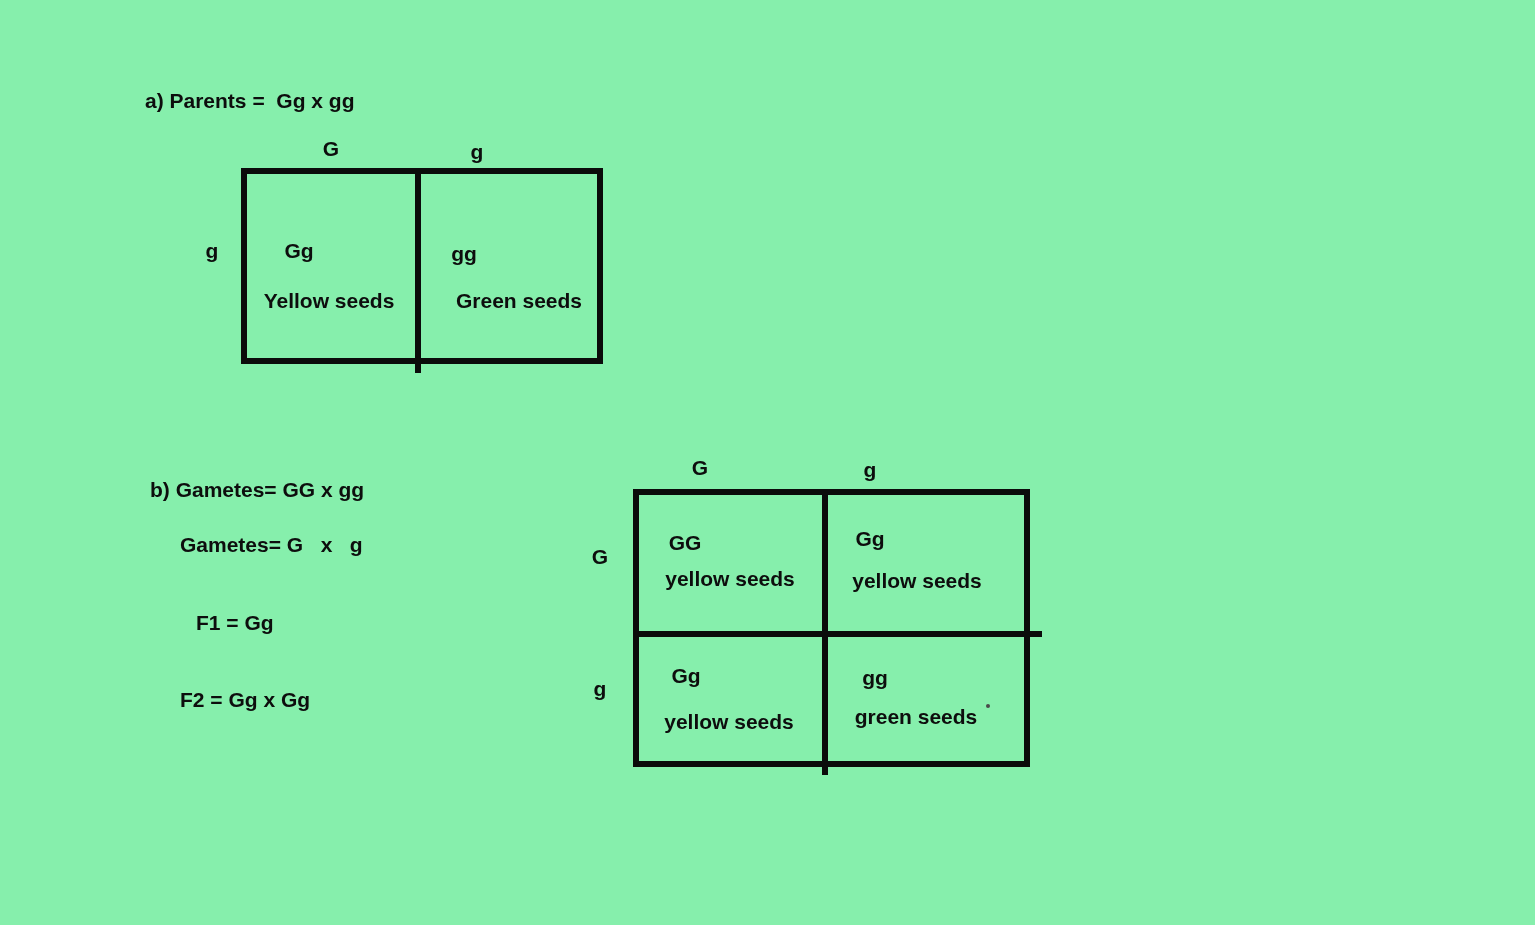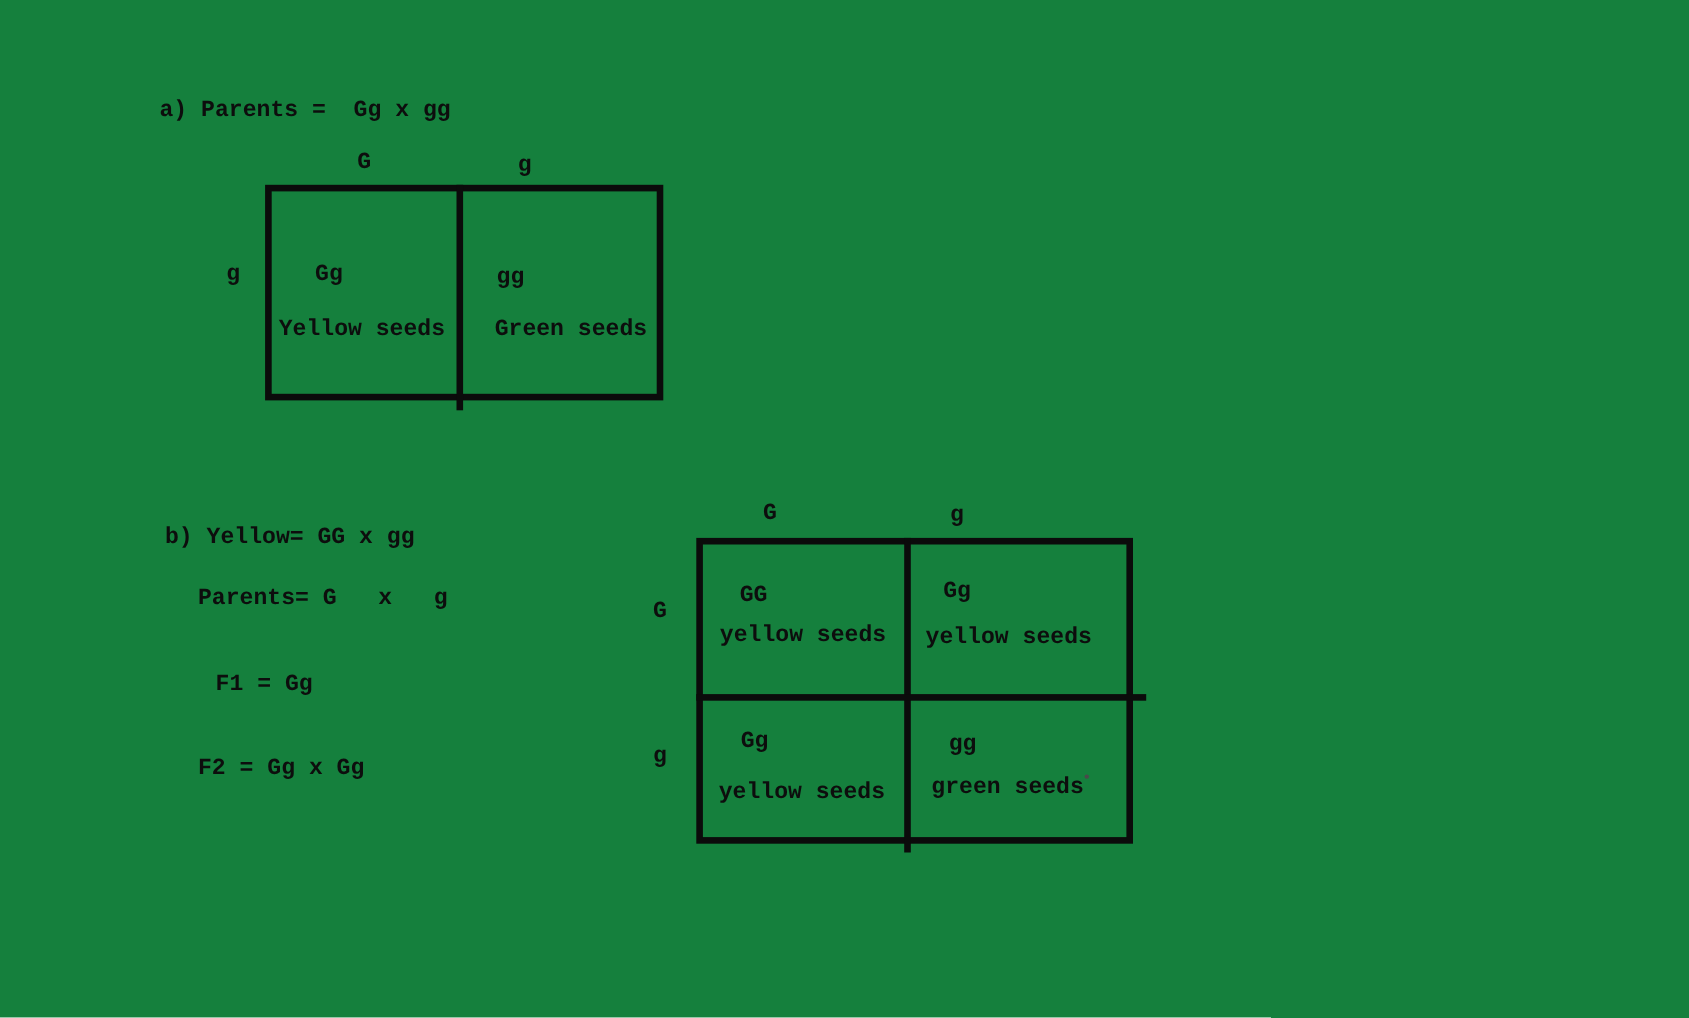--- a/index.html
+++ b/index.html
@@ -1,20 +1,20 @@
 <!DOCTYPE html>
 <html><head>
 <meta charset="utf-8">
 <style>
   html,body{margin:0;padding:0;background:#ffffff;}
   .canvas{
     position:relative;
     width:1535px;height:925px;
-    background:#15803d;
-    font-family:Liberation Mono, monospace;
+    background:#86efac;
+    font-family:Liberation Sans, sans-serif;
     color:#0d0d0d;
     overflow:hidden;
   }
   .txt{
     position:absolute;
     font-weight:700;
     font-size:21px;
     line-height:1;
     white-space:pre;
     color:#0d0d0d;
@@ -85,22 +85,22 @@
   <div class="txt ctr" data-name="punnett-a-row-header-g">g</div>
 
   <div class="rect" data-name="punnett-a-box"></div>
   <div class="vline" data-name="punnett-a-divider"></div>
 
   <div class="txt ctr" data-name="punnett-a-cell-1-genotype">Gg</div>
   <div class="txt ctr" data-name="punnett-a-cell-1-phenotype">Yellow seeds</div>
   <div class="txt ctr" data-name="punnett-a-cell-2-genotype">gg</div>
   <div class="txt ctr" data-name="punnett-a-cell-2-phenotype">Green seeds</div>
 
-  <div class="txt" data-name="section-b-title">b) Yellow= GG x gg</div>
-  <div class="txt" data-name="section-b-gametes">Parents= G   x   g</div>
+  <div class="txt" data-name="section-b-title">b) Gametes= GG x gg</div>
+  <div class="txt" data-name="section-b-gametes">Gametes= G   x   g</div>
   <div class="txt" data-name="section-b-f1">F1 = Gg</div>
   <div class="txt" data-name="section-b-f2">F2 = Gg x Gg</div>
 
   <div class="txt ctr" data-name="punnett-b-col-header-G">G</div>
   <div class="txt ctr" data-name="punnett-b-col-header-g">g</div>
   <div class="txt ctr" data-name="punnett-b-row-header-G">G</div>
   <div class="txt ctr" data-name="punnett-b-row-header-g">g</div>
 
   <div class="rect" data-name="punnett-b-box"></div>
   <div class="vline" data-name="punnett-b-vdivider"></div>

